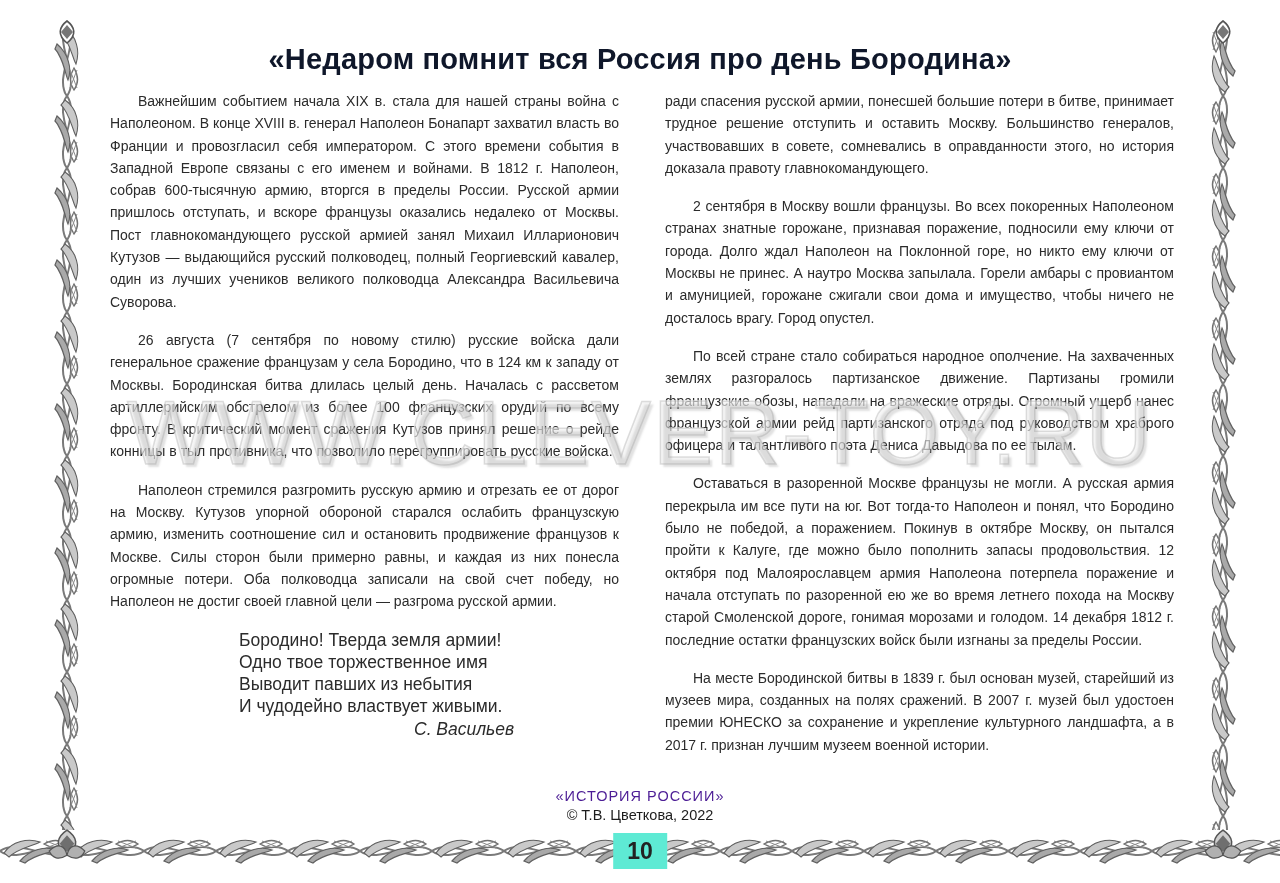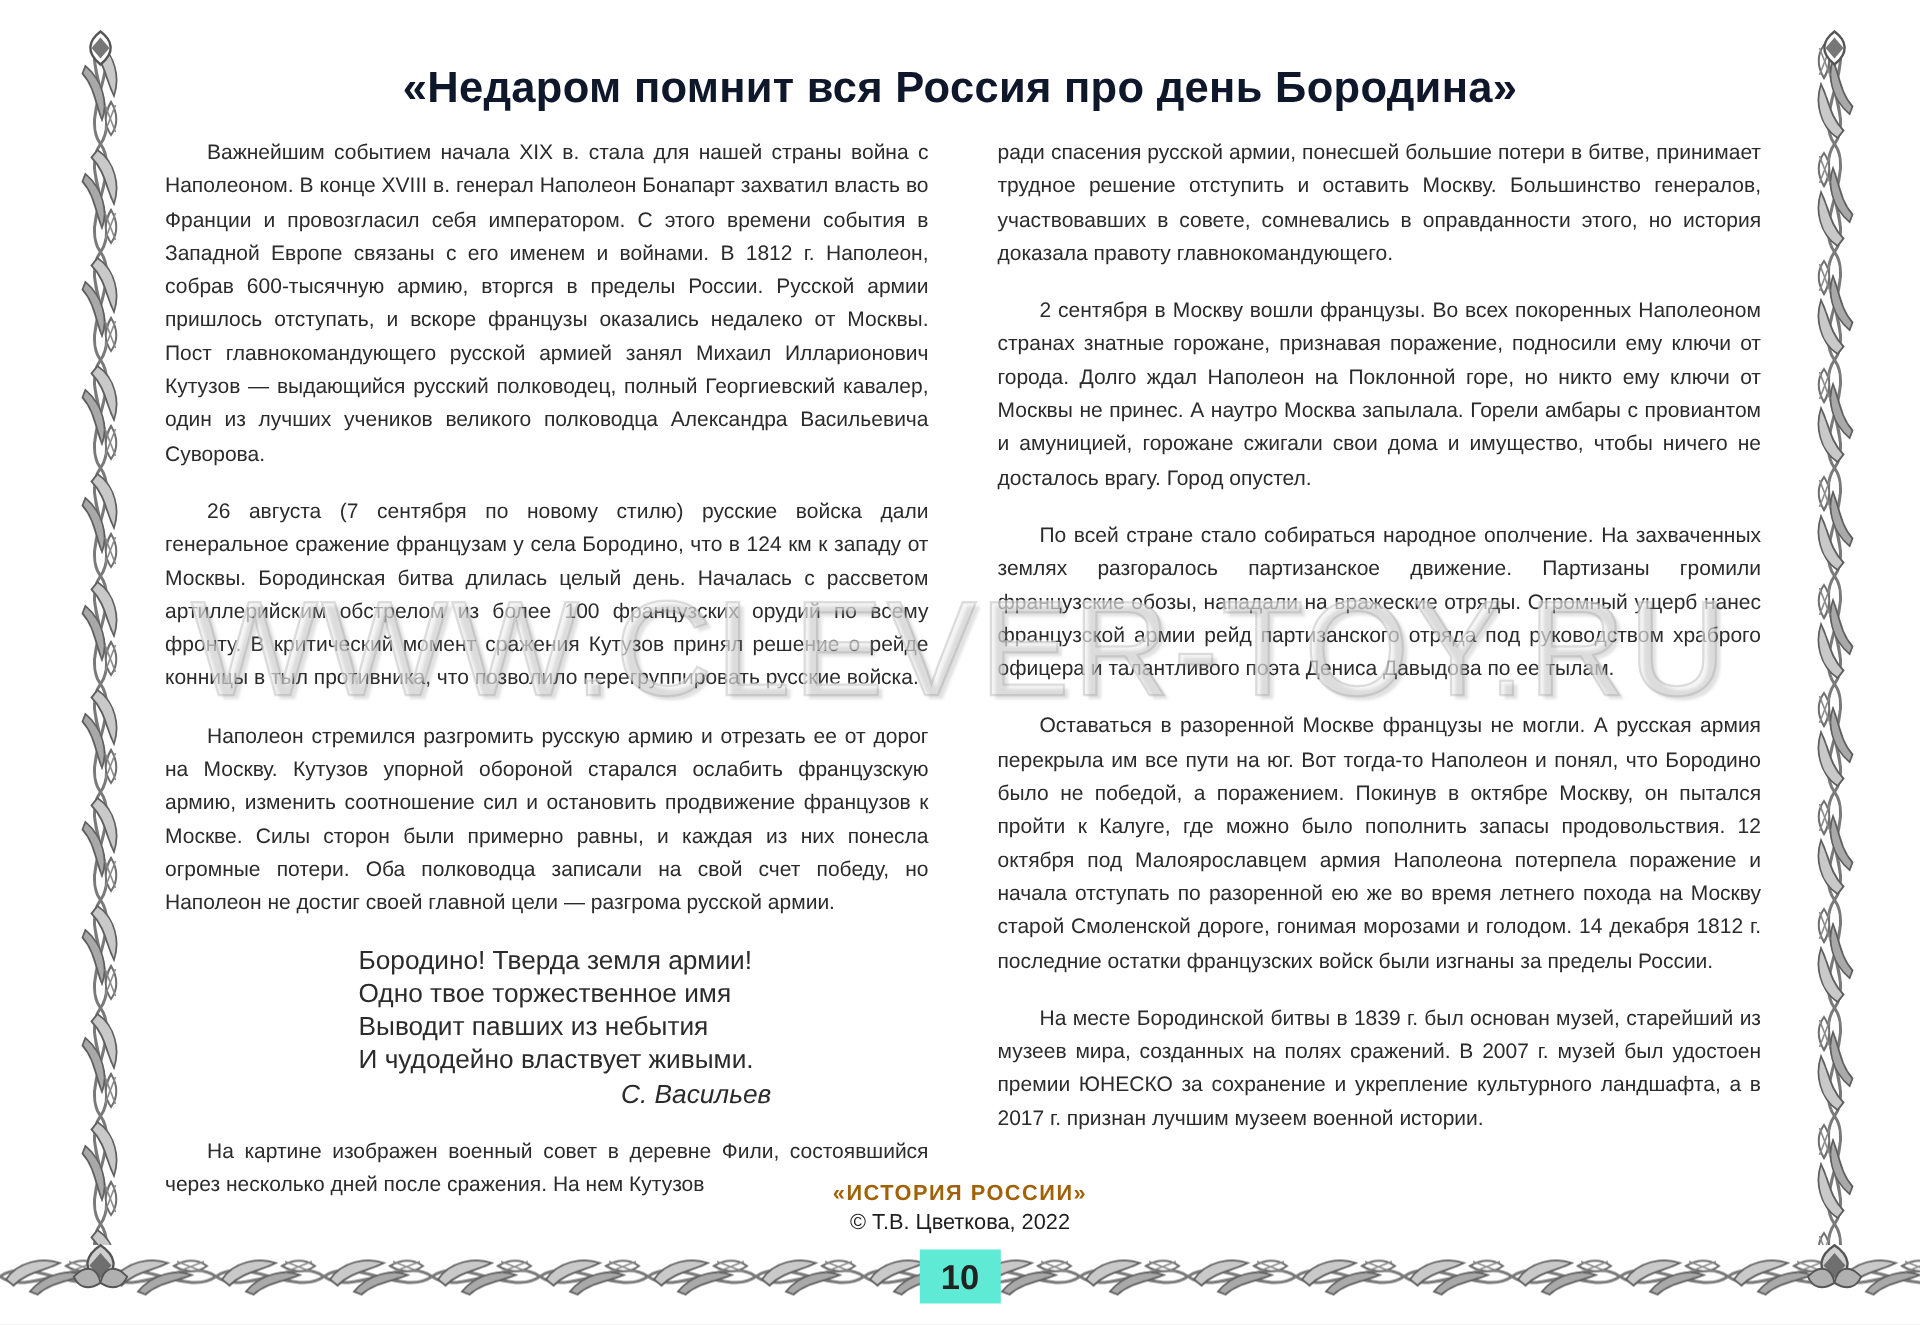--- a/index.html
+++ b/index.html
@@ -49,21 +49,21 @@
   .poem-author{
     margin-left:320px;font-style:italic;
     font-size:17.5px;line-height:22.3px;
   }
 
   
   .footer{
     position:absolute;top:788px;left:0;width:100%;
     text-align:center;z-index:2;
   }
-  .footer-series{font-size:14.5px;font-weight:bold;letter-spacing:1px;color:#a16207;}
+  .footer-series{font-size:14.5px;font-weight:normal;letter-spacing:1px;color:#4c1d95;}
   .footer-copy{font-size:14.5px;color:#1d1d1d;margin-top:3px;}
 
   
   .page-number{
     position:absolute;bottom:14px;left:50%;transform:translateX(-50%);
     background:#5eead4;
     padding:0 14px;
     font-size:23px;font-weight:bold;color:#222;
     line-height:36px;height:36px;
     z-index:3;
@@ -161,21 +161,20 @@
       <p class="para indent">Важнейшим событием начала XIX в. стала для нашей страны война с Наполеоном. В конце XVIII в. генерал Наполеон Бонапарт захватил власть во Франции и провозгласил себя императором. С этого времени события в Западной Европе связаны с его именем и войнами. В 1812 г. Наполеон, собрав 600-тысячную армию, вторгся в пределы России. Русской армии пришлось отступать, и вскоре французы оказались недалеко от Москвы. Пост главнокомандующего русской армией занял Михаил Илларионович Кутузов — выдающийся русский полководец, полный Георгиевский кавалер, один из лучших учеников великого полководца Александра Васильевича Суворова.</p>
       <p class="para indent">26 августа (7 сентября по новому стилю) русские войска дали генеральное сражение французам у села Бородино, что в 124 км к западу от Москвы. Бородинская битва длилась целый день. Началась с рассветом артиллерийским обстрелом из более 100 французских орудий по всему фронту. В критический момент сражения Кутузов принял решение о рейде конницы в тыл противника, что позволило перегруппировать русские войска.</p>
       <p class="para indent">Наполеон стремился разгромить русскую армию и отрезать ее от дорог на Москву. Кутузов упорной обороной старался ослабить французскую армию, изменить соотношение сил и остановить продвижение французов к Москве. Силы сторон были примерно равны, и каждая из них понесла огромные потери. Оба полководца записали на свой счет победу, но Наполеон не достиг своей главной цели — разгрома русской армии.</p>
       <div class="poem">
         <div class="poem-line">Бородино! Тверда земля армии!</div>
         <div class="poem-line">Одно твое торжественное имя</div>
         <div class="poem-line">Выводит павших из небытия</div>
         <div class="poem-line">И чудодейно властвует живыми.</div>
       </div>
       <div class="poem-author">С. Васильев</div>
-      <p class="para indent">На картине изображен военный совет в деревне Фили, состоявшийся через несколько дней после сражения. На нем Кутузов</p>
     </div>
     <div class="col">
       <p class="para">ради спасения русской армии, понесшей большие потери в битве, принимает трудное решение отступить и оставить Москву. Большинство генералов, участвовавших в совете, сомневались в оправданности этого, но история доказала правоту главнокомандующего.</p>
       <p class="para indent">2 сентября в Москву вошли французы. Во всех покоренных Наполеоном странах знатные горожане, признавая поражение, подносили ему ключи от города. Долго ждал Наполеон на Поклонной горе, но никто ему ключи от Москвы не принес. А наутро Москва запылала. Горели амбары с провиантом и амуницией, горожане сжигали свои дома и имущество, чтобы ничего не досталось врагу. Город опустел.</p>
       <p class="para indent">По всей стране стало собираться народное ополчение. На захваченных землях разгоралось партизанское движение. Партизаны громили французские обозы, нападали на вражеские отряды. Огромный ущерб нанес французской армии рейд партизанского отряда под руководством храброго офицера и талантливого поэта Дениса Давыдова по ее тылам.</p>
       <p class="para indent">Оставаться в разоренной Москве французы не могли. А русская армия перекрыла им все пути на юг. Вот тогда-то Наполеон и понял, что Бородино было не победой, а поражением. Покинув в октябре Москву, он пытался пройти к Калуге, где можно было пополнить запасы продовольствия. 12 октября под Малоярославцем армия Наполеона потерпела поражение и начала отступать по разоренной ею же во время летнего похода на Москву старой Смоленской дороге, гонимая морозами и голодом. 14 декабря 1812 г. последние остатки французских войск были изгнаны за пределы России.</p>
       <p class="para indent">На месте Бородинской битвы в 1839 г. был основан музей, старейший из музеев мира, созданных на полях сражений. В 2007 г. музей был удостоен премии ЮНЕСКО за сохранение и укрепление культурного ландшафта, а в 2017 г. признан лучшим музеем военной истории.</p>
     </div>
   </div>
 

